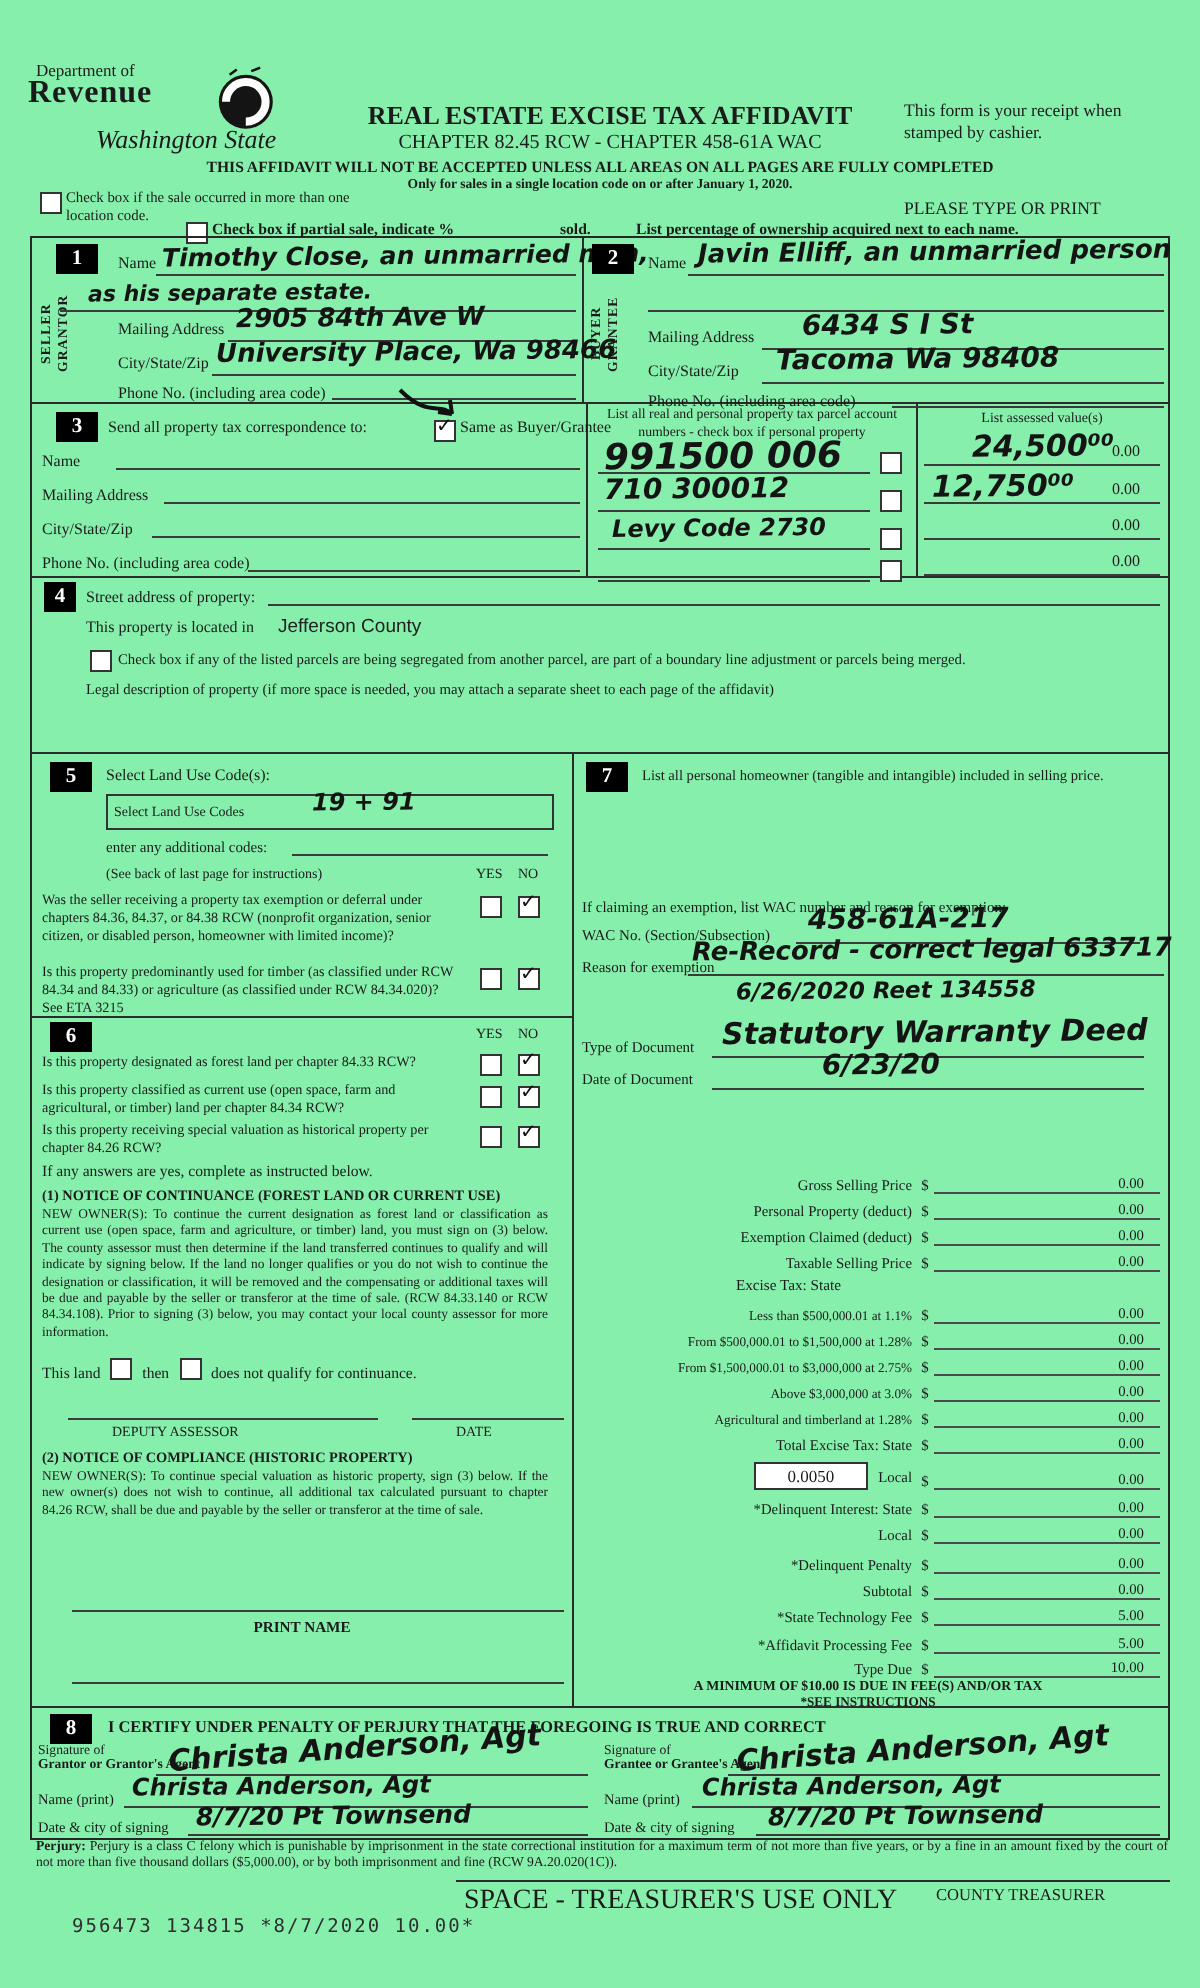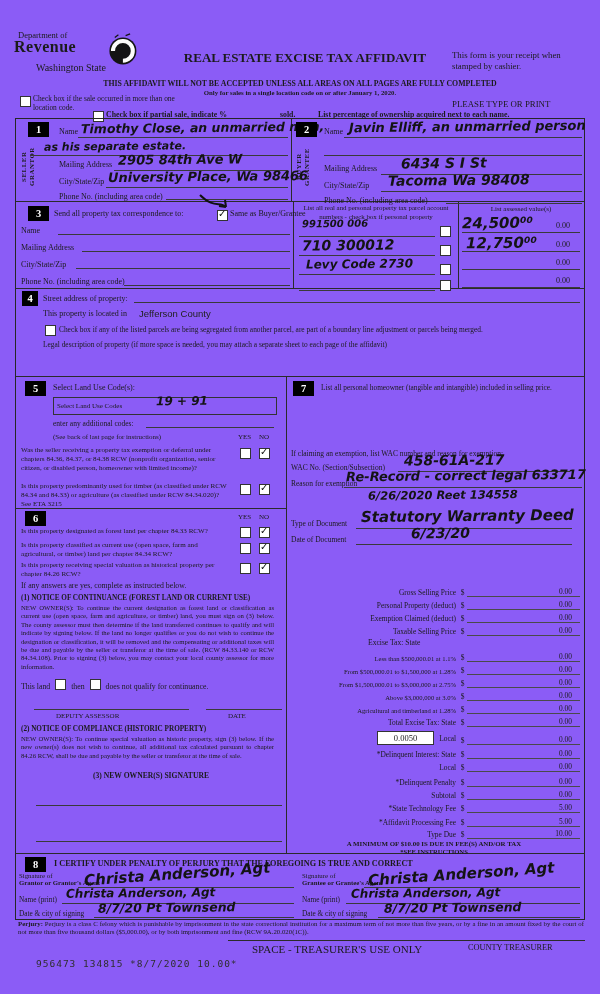--- a/index.html
+++ b/index.html
@@ -1,16 +1,16 @@
 <!DOCTYPE html>
 <html><head>
 <meta charset="utf-8">
 <style>
   html,body{margin:0;padding:0;background:#e8e8e8}
-  .page{position:relative;width:600px;height:994px;background:#8b5cf6;font-family:"Liberation Serif",serif;color:#1b1b1b;overflow:hidden;margin:0 auto}
+  .page{position:relative;width:600px;height:994px;background:#86efac;font-family:"Liberation Serif",serif;color:#1b1b1b;overflow:hidden;margin:0 auto}
   .abs{position:absolute}
   .lb{position:absolute;font-size:8px;white-space:nowrap}
   .p{position:absolute;font-size:7.1px;line-height:1.25}
   .b{font-weight:bold}
   .ctr{text-align:center}
   .hw{position:absolute;font-family:"DejaVu Sans",sans-serif;font-style:italic;font-weight:700;color:#141414;white-space:nowrap;transform:rotate(-0.6deg)}
   .ul{position:absolute;border-bottom:1px solid #3a3a3a}
   .vd{position:absolute;border-left:1.3px solid #2b2b2b}
   .hd{position:absolute;border-top:1.3px solid #2b2b2b;width:100%}
   .nb{position:absolute;background:#000;color:#fff;font-weight:bold;font-size:10.5px;width:21px;height:15px;line-height:15px;text-align:center}
@@ -37,23 +37,24 @@
 
   <div class="lb" style="left:18px;top:30px;font-size:8.5px">Department of</div>
   <div class="lb b" style="left:14px;top:38px;font-size:16px;letter-spacing:.5px">Revenue</div>
   <span class="abs" style="left:104px;top:32px">
     <svg width="36" height="36" viewBox="0 0 40 40">
       <circle cx="21" cy="21" r="15" fill="#141414"></circle>
       <path d="M10,21 a11,11 0 1,1 11,11" stroke="#fcfcfa" stroke-width="4.5" fill="none"></path>
       <path d="M12,6 l4,-3 M24,4 l5,-2" stroke="#141414" stroke-width="1.4" fill="none"></path>
     </svg>
   </span>
-  <div class="lb" style="left:36px;top:62px;font-size:10px;">Washington State</div>
+  <div class="lb" style="left:48px;top:62px;font-size:13px;font-style:italic">Washington State</div>
 
   <div class="lb b ctr" style="left:150px;top:50px;width:310px;font-size:13px">REAL ESTATE EXCISE TAX AFFIDAVIT</div>
+  <div class="lb ctr" style="left:150px;top:66px;width:310px;font-size:10px">CHAPTER 82.45 RCW - CHAPTER 458-61A WAC</div>
   <div class="lb b ctr" style="left:30px;top:79px;width:540px;font-size:7.8px">THIS AFFIDAVIT WILL NOT BE ACCEPTED UNLESS ALL AREAS ON ALL PAGES ARE FULLY COMPLETED</div>
   <div class="lb b ctr" style="left:30px;top:89px;width:540px;font-size:6.8px">Only for sales in a single location code on or after January 1, 2020.</div>
 
   <div class="p" style="left:452px;top:50px;width:128px;font-size:8.8px">This form is your receipt when stamped by cashier.</div>
   <div class="lb" style="left:452px;top:99px;font-size:8.8px">PLEASE TYPE OR PRINT</div>
 
   <span class="cb" style="left:20px;top:96px"></span>
   <div class="p" style="left:33px;top:94px;width:145px;font-size:7.4px">Check box if the sale occurred in more than one location code.</div>
 
   <span class="cb" style="left:93px;top:111px"></span>
@@ -124,34 +125,34 @@
     <div class="lb" style="left:5px;top:107px">Name</div>
     <span class="ul" style="left:42px;top:105px;width:232px;height:10px"></span>
     <div class="lb" style="left:5px;top:124px">Mailing Address</div>
     <span class="ul" style="left:66px;top:122px;width:208px;height:10px"></span>
     <div class="lb" style="left:5px;top:141px">City/State/Zip</div>
     <span class="ul" style="left:60px;top:139px;width:214px;height:10px"></span>
     <div class="lb" style="left:5px;top:158px">Phone No. (including area code)</div>
     <span class="ul" style="left:108px;top:156px;width:166px;height:10px"></span>
 
     <div class="p ctr" style="left:281px;top:85px;width:158px;font-size:6.9px">List all real and personal property tax parcel account numbers - check box if personal property</div>
-    <div class="hw" style="left:286px;top:99px;font-size:10px">991500 006</div>
+    <div class="hw" style="left:286px;top:99px;font-size:18px">991500 006</div>
     <span class="ul" style="left:283px;top:107px;width:136px;height:10px"></span>
     <span class="cb" style="left:424px;top:107px"></span>
     <div class="hw" style="left:286px;top:118px;font-size:14px">710 300012</div>
     <span class="ul" style="left:283px;top:126px;width:136px;height:10px"></span>
     <span class="cb" style="left:424px;top:126px"></span>
     <div class="hw" style="left:290px;top:138px;font-size:12px">Levy Code 2730</div>
     <span class="ul" style="left:283px;top:145px;width:136px;height:10px"></span>
     <span class="cb" style="left:424px;top:145px"></span>
     <span class="ul" style="left:283px;top:161px;width:136px;height:10px"></span>
     <span class="cb" style="left:424px;top:161px"></span>
 
     <div class="p ctr" style="left:446px;top:86px;width:118px;font-size:7px">List assessed value(s)</div>
-    <div class="hw" style="left:446px;top:95px;font-size:15px">24,500⁰⁰</div>
+    <div class="hw" style="left:470px;top:95px;font-size:15px">24,500⁰⁰</div>
     <div class="lb" style="left:540px;top:102px;font-size:8px">0.00</div>
     <span class="ul" style="left:446px;top:103px;width:118px;height:10px"></span>
     <div class="hw" style="left:450px;top:115px;font-size:15px">12,750⁰⁰</div>
     <div class="lb" style="left:540px;top:121px;font-size:8px">0.00</div>
     <span class="ul" style="left:446px;top:122px;width:118px;height:10px"></span>
     <div class="lb" style="left:540px;top:139px;font-size:8px">0.00</div>
     <span class="ul" style="left:446px;top:140px;width:118px;height:10px"></span>
     <div class="lb" style="left:540px;top:157px;font-size:8px">0.00</div>
     <span class="ul" style="left:446px;top:158px;width:118px;height:10px"></span>
 
@@ -203,22 +204,22 @@
       <span>then</span>
       <span class="cbi"></span>
       <span>does not qualify for continuance.</span>
     </div>
     <span class="ul" style="left:18px;top:580px;width:155px;height:10px"></span>
     <span class="ul" style="left:190px;top:580px;width:76px;height:10px"></span>
     <div class="lb" style="left:40px;top:593px;font-size:7px">DEPUTY ASSESSOR</div>
     <div class="lb" style="left:212px;top:593px;font-size:7px">DATE</div>
     <div class="lb b" style="left:5px;top:606px;font-size:7.2px">(2) NOTICE OF COMPLIANCE (HISTORIC PROPERTY)</div>
     <div class="p" style="left:5px;top:616px;width:253px;font-size:6.7px;text-align:justify">NEW OWNER(S): To continue special valuation as historic property, sign (3) below. If the new owner(s) does not wish to continue, all additional tax calculated pursuant to chapter 84.26 RCW, shall be due and payable by the seller or transferor at the time of sale.</div>
-    <div class="lb b ctr" style="left:0px;top:652px;width:270px;font-size:7.6px">(3) NEW OWNER(S) SIGNATURE</div>
     <span class="ul" style="left:20px;top:676px;width:246px;height:10px"></span>
+    <div class="lb b ctr" style="left:0px;top:690px;width:270px;font-size:7.6px">PRINT NAME</div>
     <span class="ul" style="left:20px;top:712px;width:246px;height:10px"></span>
 
     <div class="nb" style="left:277px;top:262px">7</div>
     <div class="lb" style="left:305px;top:264px;font-size:7.3px">List all personal homeowner (tangible and intangible) included in selling price.</div>
     <div class="lb" style="left:275px;top:330px;font-size:7.5px">If claiming an exemption, list WAC number and reason for exemption:</div>
     <div class="lb" style="left:275px;top:344px;font-size:7.5px">WAC No. (Section/Subsection)</div>
     <div class="hw" style="left:388px;top:333px;font-size:14px">458-61A-217</div>
     <span class="ul" style="left:382px;top:344px;width:172px;height:8px"></span>
     <div class="lb" style="left:275px;top:360px;font-size:7.5px">Reason for exemption</div>
     <div class="hw" style="left:330px;top:349px;font-size:13px">Re-Record - correct legal 633717</div>
@@ -348,17 +349,17 @@
     <div class="lb" style="left:286px;top:790px;font-size:7.3px">Date &amp; city of signing</div>
     <div class="hw" style="left:368px;top:781px;font-size:12.5px">8/7/20   Pt Townsend</div>
     <span class="ul" style="left:362px;top:790px;width:202px;height:8px"></span>
   </div>
 
   <div class="p" style="left:18px;top:920px;width:566px;font-size:6.8px;text-align:justify">
     <b>Perjury:</b>
     <span>Perjury is a class C felony which is punishable by imprisonment in the state correctional institution for a maximum term of not more than five years, or by a fine in an amount fixed by the court of not more than five thousand dollars ($5,000.00), or by both imprisonment and fine (RCW 9A.20.020(1C)).</span>
   </div>
   <div class="hd" style="left:228px;top:940px;width:357px"></div>
-  <div class="lb" style="left:252px;top:943px;font-size:11px">SPACE - TREASURER'S USE ONLY</div>
+  <div class="lb" style="left:232px;top:943px;font-size:14px">SPACE - TREASURER'S USE ONLY</div>
   <div class="lb" style="left:468px;top:943px;font-size:8.3px">COUNTY TREASURER</div>
   <div class="lb mono" style="left:36px;top:958px;font-size:9.5px;letter-spacing:1px;color:#2e2e2e">956473 134815 *8/7/2020 10.00*</div>
 
 </div>
 
 </body></html>

